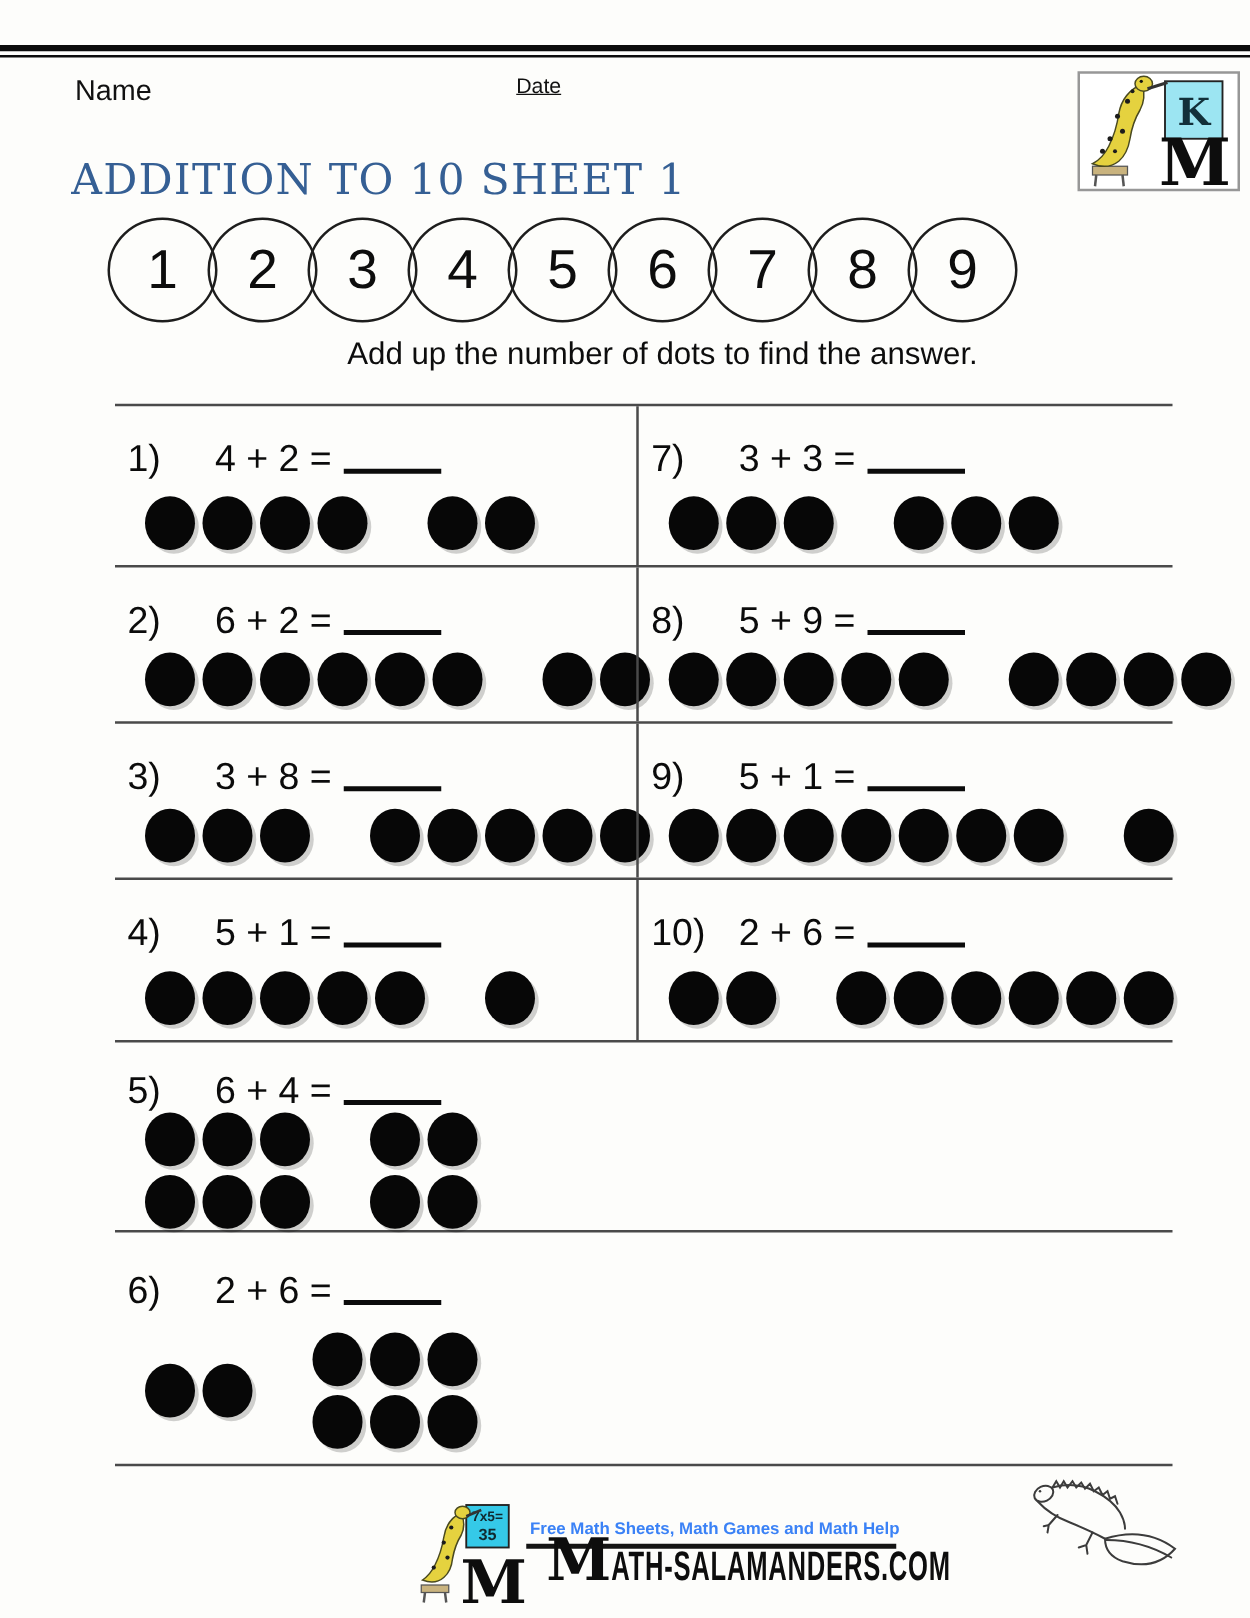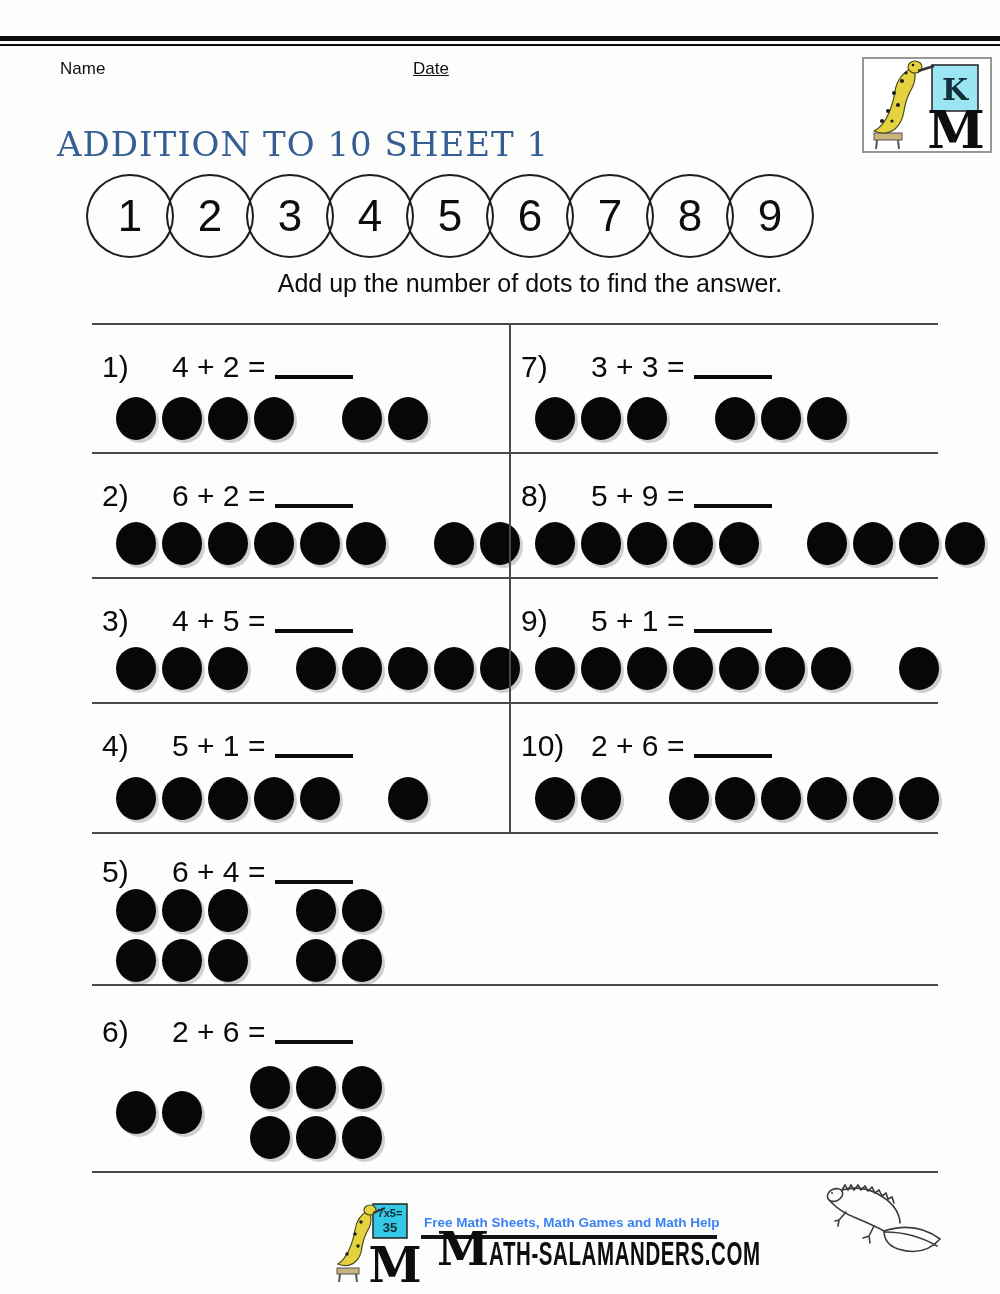--- a/index.html
+++ b/index.html
@@ -5,21 +5,21 @@
   html,body{margin:0;padding:0;}
   body{
     width:1000px;height:1294px;position:relative;
     background:#fdfdfb;
     font-family:"Liberation Sans", sans-serif;
     color:#111;overflow:hidden;
   }
   
   .rule-thick{position:absolute;left:0;top:36px;width:1000px;height:5px;background:#0c0c0c;}
   .rule-thin{position:absolute;left:0;top:44px;width:1000px;height:2px;background:#0c0c0c;}
-  .name-label{position:absolute;left:60px;top:59px;font-size:17px;}
+  .name-label{position:absolute;left:60px;top:59px;font-size:23px;}
   .date-label{position:absolute;left:413px;top:59px;font-size:17px;text-decoration:underline;}
 
   
   .logo-box{position:absolute;left:862px;top:57px;width:130px;height:96px;background:#fff;border:2px solid #979797;box-sizing:border-box;}
   .logo-box svg{display:block;}
 
   .sheet-title{
     position:absolute;left:57px;top:124px;
     font-family:"DejaVu Serif", serif;
     font-size:34px;color:#355f94;letter-spacing:1px;white-space:nowrap;
@@ -205,21 +205,21 @@
             <div class="dot"></div>
             <div class="dot"></div>
           </div>
         </div>
       </div>
     </div>
     <div class="prow">
       <div class="pcell">
         <div class="eqline">
           <span class="pnum">3)</span>
-          <span class="eqtext">4 + 5 =</span>
+          <span class="eqtext">3 + 8 =</span>
           <span class="blank"></span>
         </div>
         <div class="dotsline">
           <div class="dotgroup">
             <div class="dot"></div>
             <div class="dot"></div>
             <div class="dot"></div>
           </div>
           <div class="dotgroup">
             <div class="dot"></div>

